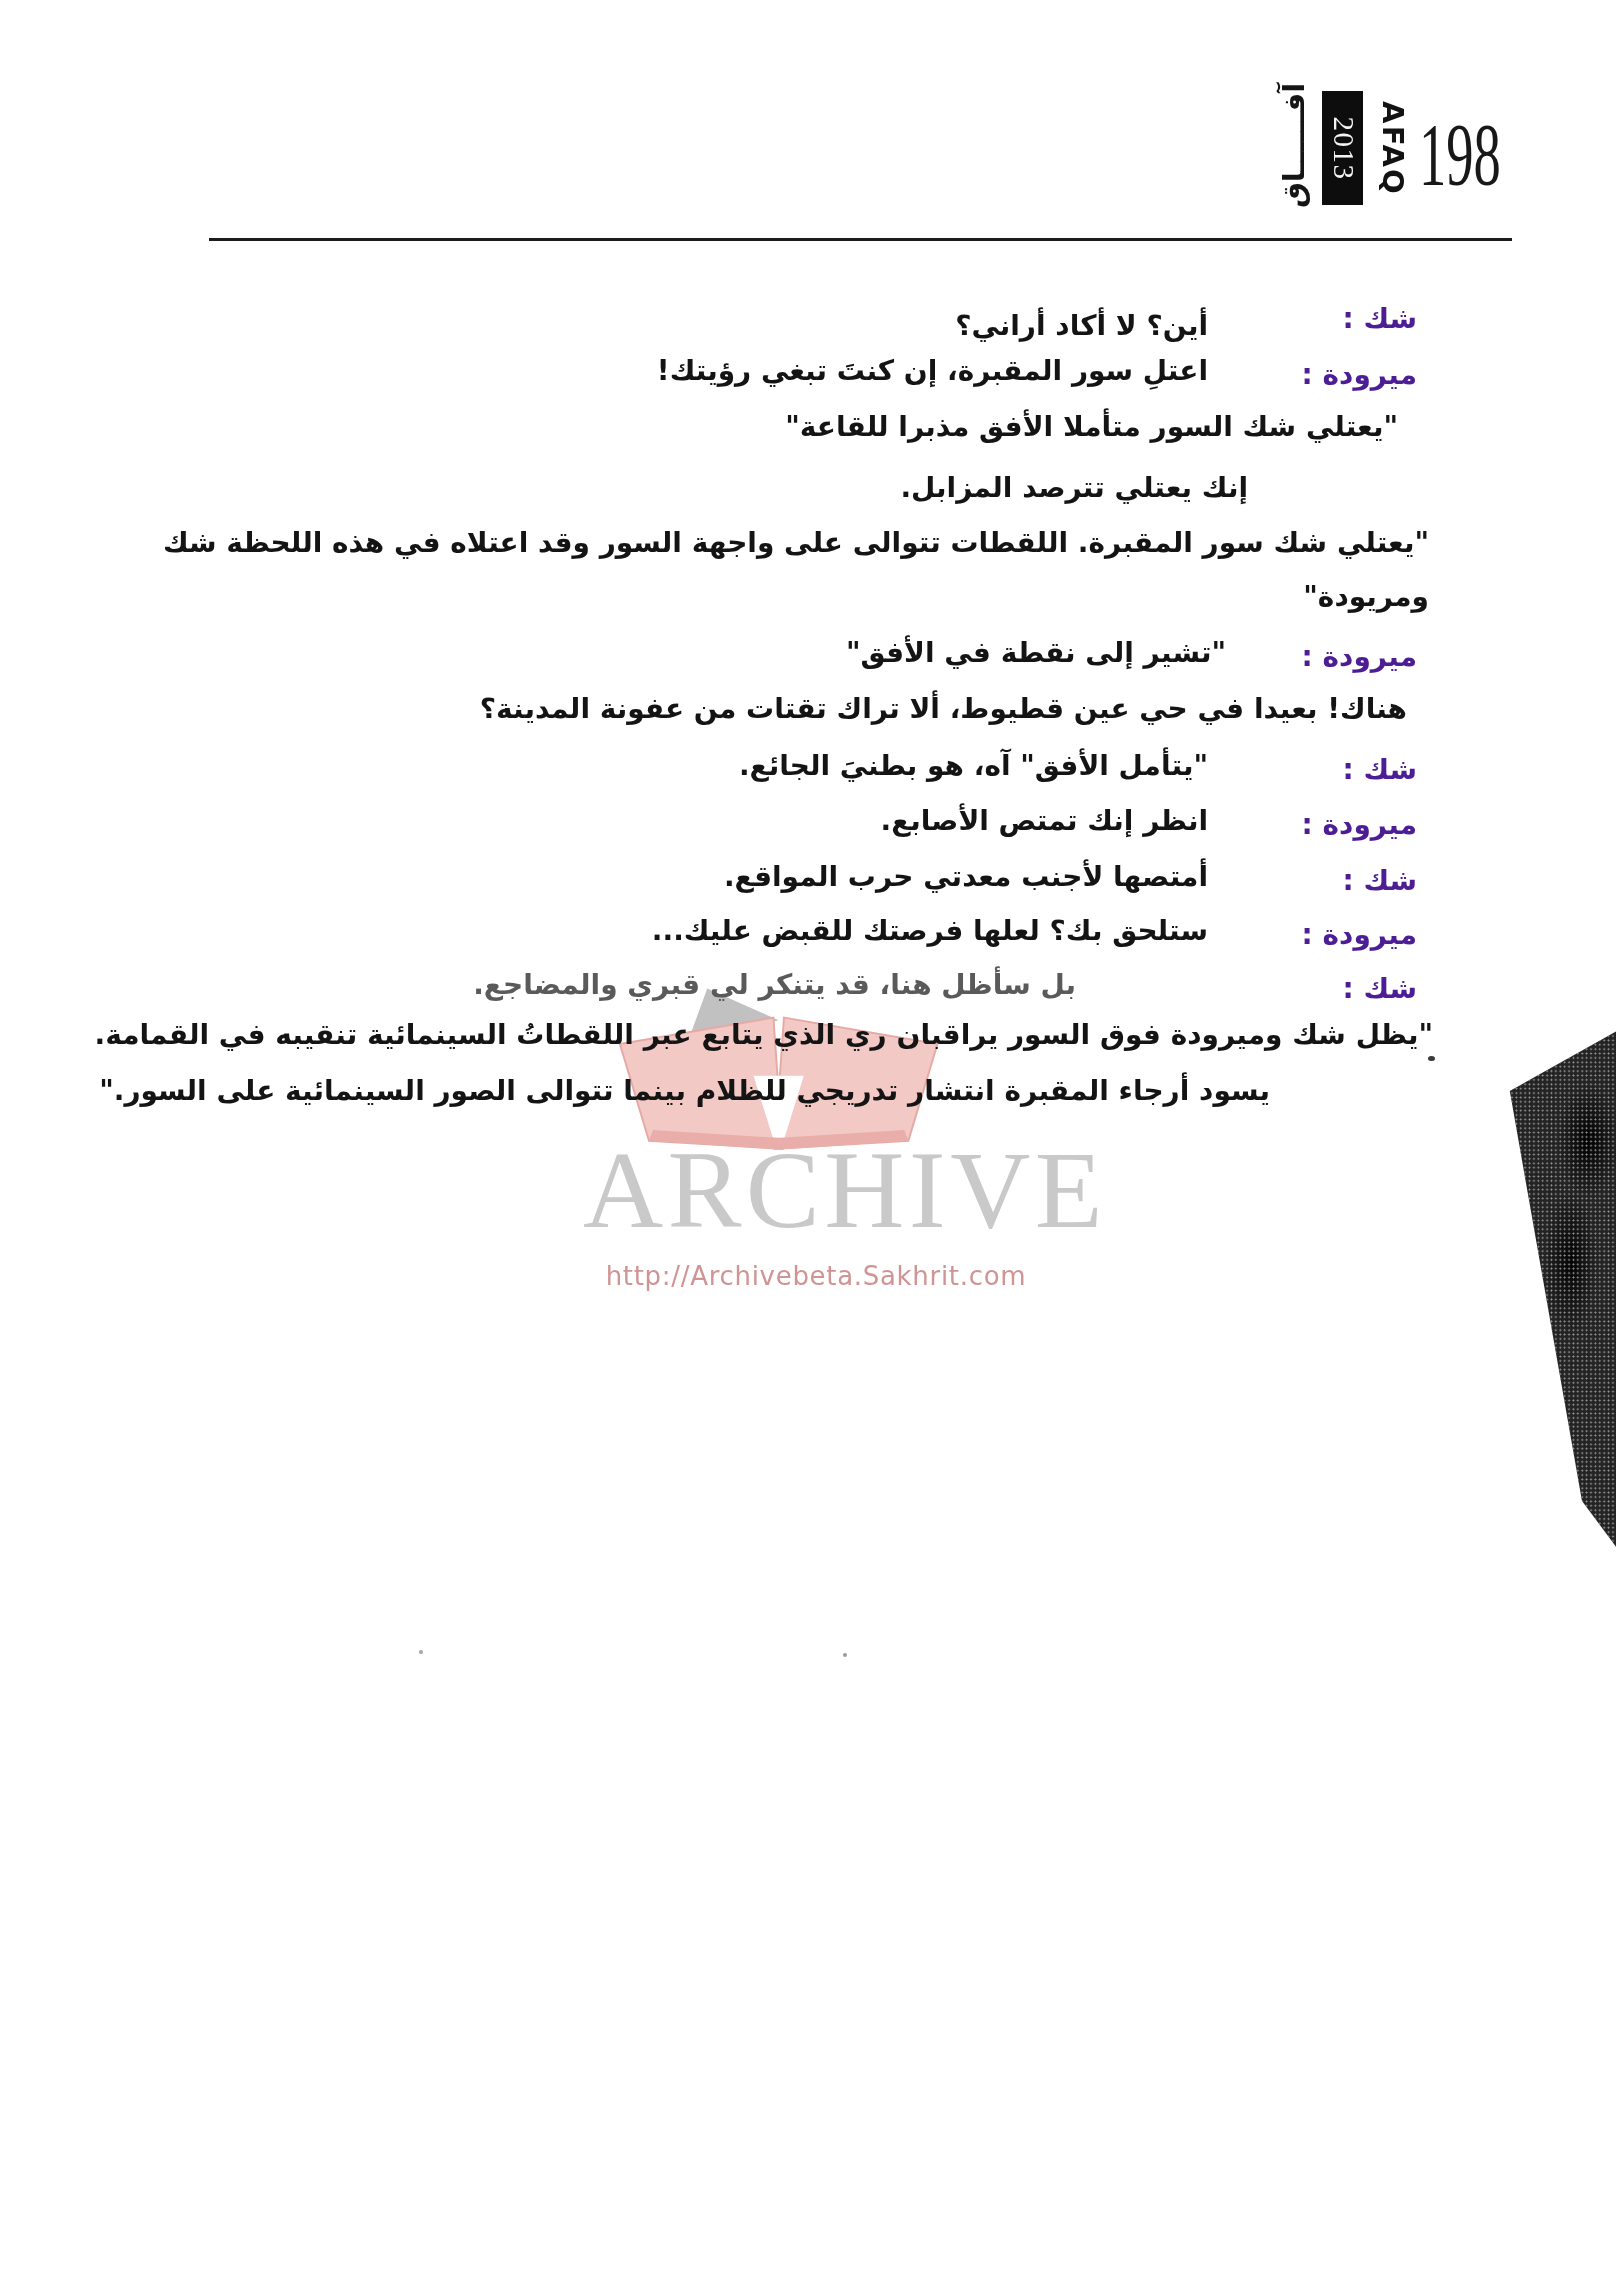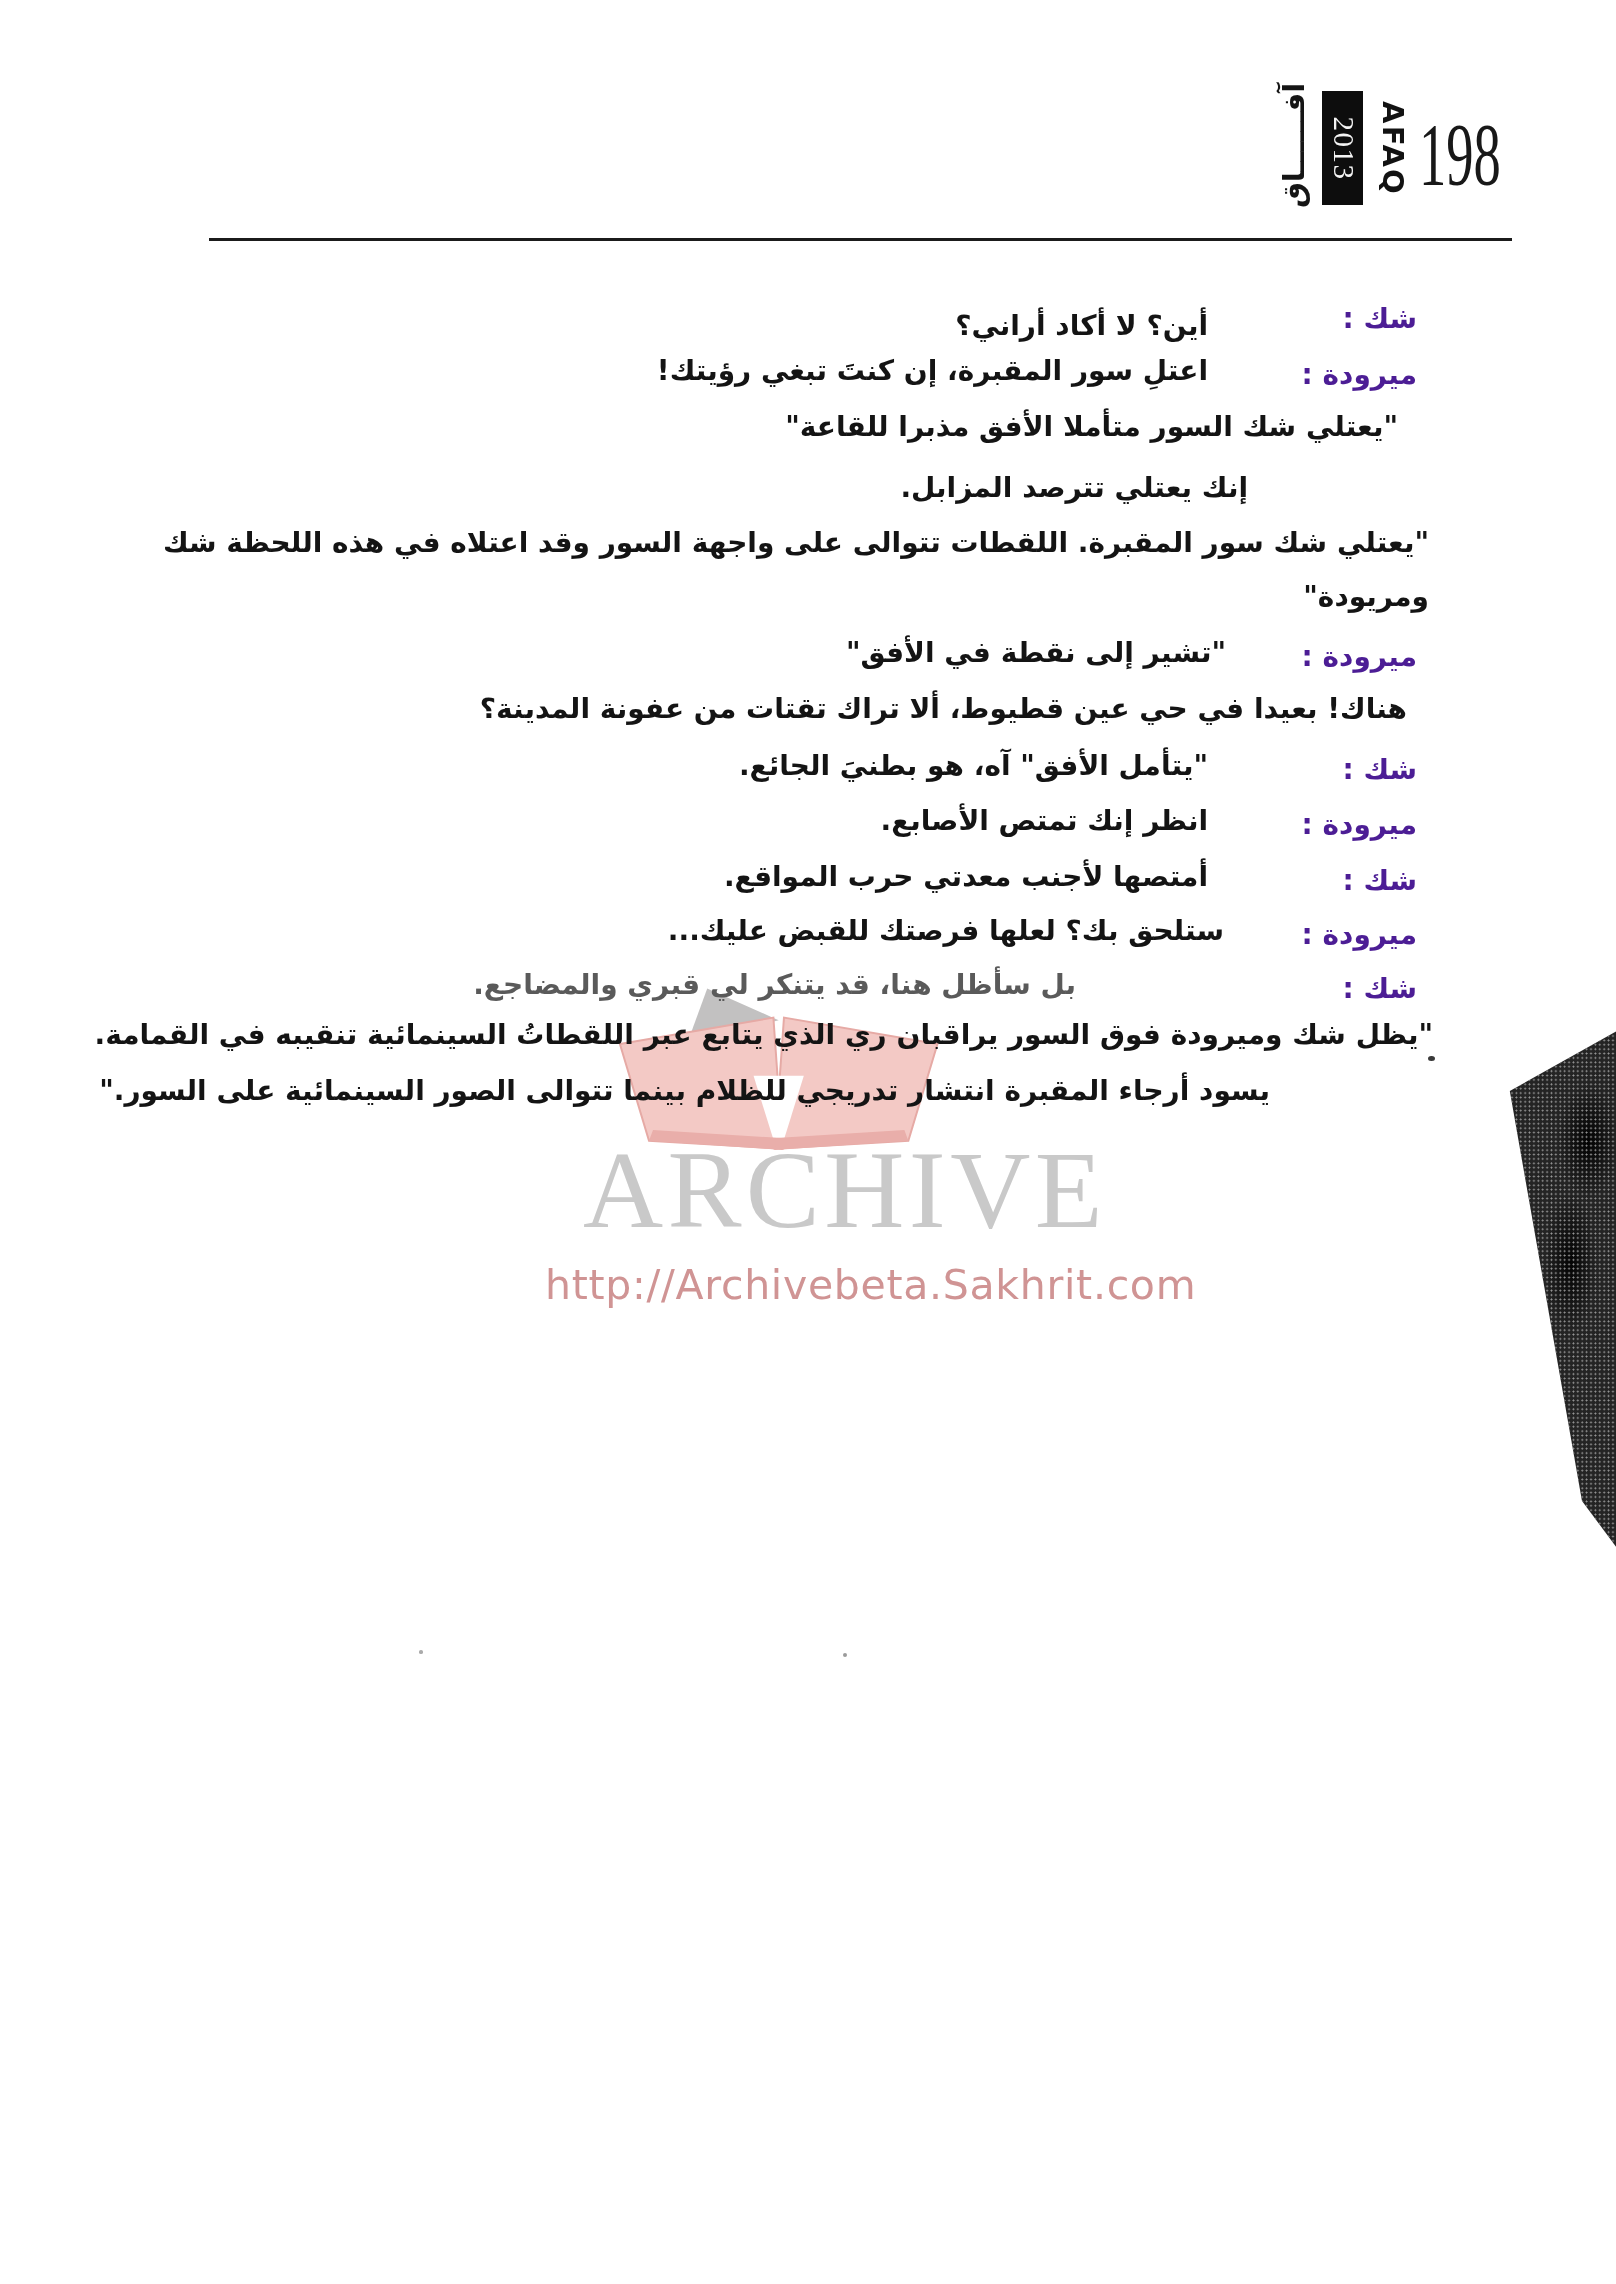--- a/index.html
+++ b/index.html
@@ -57,21 +57,21 @@
   .line.faded .txt{color:#5a5a5a;}
   
   #book-watermark{position:absolute;left:608px;top:974px;width:344px;height:209px;opacity:.92;}
   #archive-word{
     position:absolute;left:529px;top:1131px;width:578px;
     font-family:"Liberation Serif",serif;font-size:111px;line-height:117px;
     color:#c9c9c9;letter-spacing:4.4px;text-align:right;white-space:nowrap;
   }
   #archive-url{
     position:absolute;left:545px;top:1261px;width:542px;
-    font-size:41px;color:#d09494;letter-spacing:0.7px;text-align:center;white-space:nowrap;
+    font-size:26px;color:#d09494;letter-spacing:0.7px;text-align:center;white-space:nowrap;
     font-weight:400;
   }
   
   #dark-strip{
     position:absolute;left:1501px;top:1025px;width:116px;height:527px;
     clip-path:polygon(8.8px 66px,116px 5.9px,116px 523px,81px 476px);
     background-color:#242424;
     background-image:
       radial-gradient(circle,#9a9a9a 0.7px,transparent 1.2px),
       radial-gradient(44px 81px at 75% 22%,rgba(0,0,0,.95),transparent 70%),
@@ -143,21 +143,21 @@
       <div class="line" style="top: 802px;">
         <span class="label" style="right: 199px;">ميرودة :</span>
         <span class="txt" style="right: 408px;">انظر إنك تمتص الأصابع.</span>
       </div>
       <div class="line" style="top: 858px;">
         <span class="label" style="right: 199px;">شك :</span>
         <span class="txt" style="right: 408px; margin-left: 40px;">أمتصها لأجنب معدتي حرب المواقع.</span>
       </div>
       <div class="line" style="top: 912px;">
         <span class="label" style="right: 199px;">ميرودة :</span>
-        <span class="txt" style="right: 392px;">ستلحق بك؟ لعلها فرصتك للقبض عليك...</span>
+        <span class="txt" style="right: 408px;">ستلحق بك؟ لعلها فرصتك للقبض عليك...</span>
       </div>
       <div class="line faded" style="top: 966px;">
         <span class="label" style="right: 199px;">شك :</span>
         <span class="txt" style="right: 540px;">بل سأظل هنا، قد يتنكر لي قبري والمضاجع.</span>
       </div>
       <div class="line" style="top: 1016px;">
         <span class="txt" style="right: 183px;">"يظل شك وميرودة فوق السور يراقبان ري الذي يتابع عبر اللقطاتُ السينمائية تنقيبه في القمامة.</span>
       </div>
       <div class="line" style="top: 1072px;">
         <span class="txt" style="right: 346px;">يسود أرجاء المقبرة انتشار تدريجي للظلام بينما تتوالى الصور السينمائية على السور."</span>

